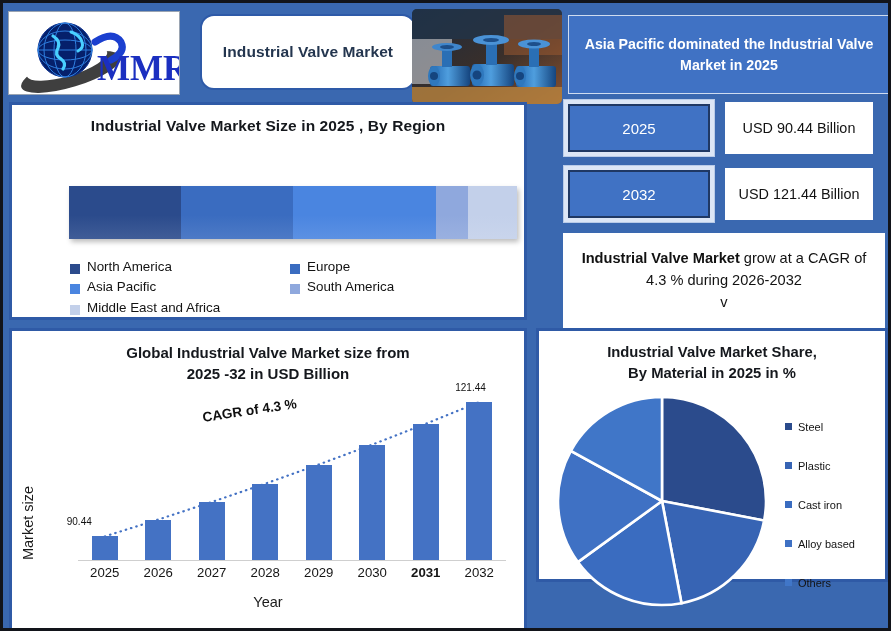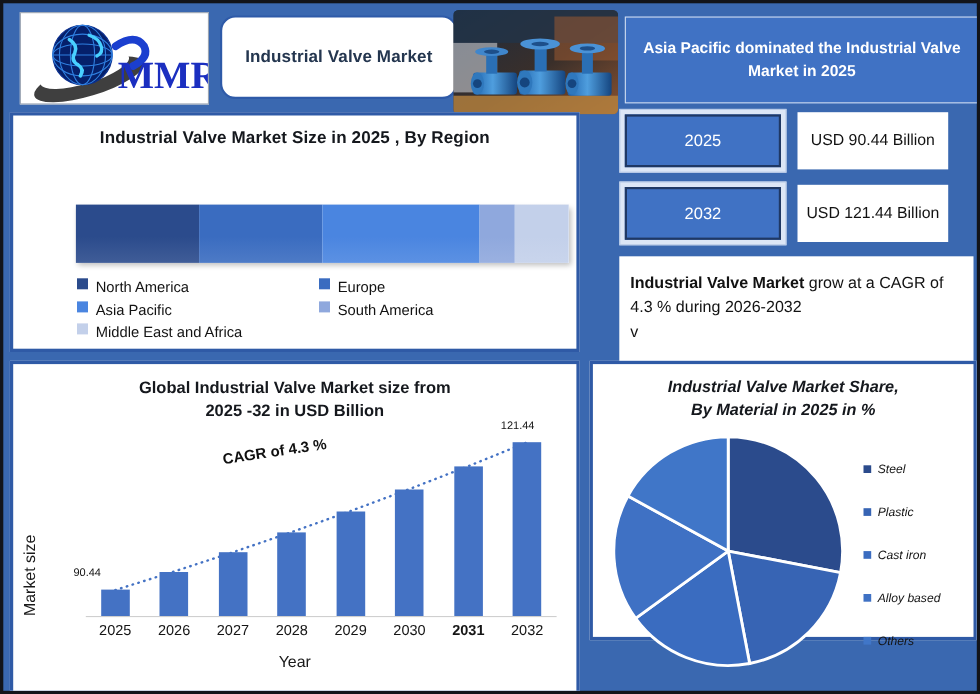--- a/index.html
+++ b/index.html
@@ -4,21 +4,21 @@
 <style>
   html,body{margin:0;padding:0;background:#fff;}
   body{font-family:"Liberation Sans", sans-serif;}
   .poster{
     position:relative;width:891px;height:631px;box-sizing:border-box;
     background:#3a68b0;border:3px solid #12141a;overflow:hidden;
   }
   
   .header{position:absolute;left:5px;top:4px;width:879px;height:92px;}
   .logo-box{
-    position:absolute;left:10px;top:4px;width:172px;height:84px;background:#fff;
+    position:absolute;left:0;top:4px;width:172px;height:84px;background:#fff;
     border:1px solid #9aa4b2;box-sizing:border-box;overflow:hidden;
   }
   .logo-svg{position:absolute;left:0;top:0;}
   .title-box{
     position:absolute;left:192px;top:7px;width:216px;height:76px;background:#fff;
     border:2px solid #2e5aa8;border-radius:14px;box-sizing:border-box;
     display:flex;align-items:center;justify-content:center;
   }
   .title-box span{font-size:15.5px;font-weight:bold;color:#24364f;letter-spacing:.1px;}
   .valve-photo{
@@ -41,21 +41,21 @@
     margin-top:12px;letter-spacing:.1px;
   }
   .stacked-wrap{position:absolute;left:57px;top:81px;width:448px;height:53px;
     box-shadow:2px 3px 5px rgba(0,0,0,.26);}
   .stacked-bar{display:flex;width:100%;height:100%;}
   .stacked-bar > i{display:block;height:100%;}
   .region-legend{
     position:absolute;left:58px;top:148px;width:440px;
     display:flex;flex-wrap:wrap;
   }
-  .lg{display:flex;align-items:flex-start;width:50%;height:20.5px;}
+  .lg{display:flex;align-items:flex-end;width:50%;height:20.5px;}
   .lg .sw{width:10px;height:10px;margin-right:7px;flex:none;}
   .lg .tx{font-size:13.4px;color:#131313;}
   
   .bar-card{
     position:absolute;left:6px;top:325px;width:518px;height:354px;background:#fff;
     border:3px solid #2f5aa6;box-sizing:border-box;
   }
   .bar-title{
     text-align:center;font-size:15px;font-weight:bold;color:#15181d;
     margin-top:12px;line-height:1.38;
@@ -84,35 +84,35 @@
   .yr-outer{
     position:absolute;width:152px;height:58px;background:#dce6f6;
     border:1px solid #b9cbe8;box-sizing:border-box;padding:4px;
   }
   .yr-inner{
     width:100%;height:100%;background:#4072c4;border:2px solid #1f3864;
     box-sizing:border-box;display:flex;align-items:center;justify-content:center;
   }
   .yr-inner span{color:#fff;font-size:15px;}
   .val-box{
-    position:absolute;left:162px;width:137px;height:52px;background:#fff;
+    position:absolute;left:162px;width:148px;height:52px;background:#fff;
     display:flex;align-items:center;justify-content:center;
   }
   .val-box span{font-size:14.4px;color:#121212;}
   .cagr-box{
     position:absolute;left:560px;top:230px;width:322px;height:96px;background:#fff;
-    display:flex;align-items:center;justify-content:center;text-align:left;padding:0 10px;
+    display:flex;align-items:center;justify-content:center;text-align:center;padding:0 10px;
     box-sizing:border-box;
   }
   .cagr-box p{margin:0;font-size:14.6px;color:#121212;line-height:1.5;}
   .cagr-box b{font-weight:bold;}
   
   .pie-card{
     position:absolute;left:533px;top:325px;width:352px;height:254px;background:#fff;
-    border:3px solid #2f5aa6;box-sizing:border-box;font-style:italic;
+    border:3px solid #2f5aa6;box-sizing:border-box;
   }
   .pie-title{
     text-align:center;font-size:14.8px;font-weight:bold;color:#15181d;
     margin-top:11px;line-height:1.4;
   }
   .pie-svg{position:absolute;left:8px;top:62px;}
   .pie-legend{position:absolute;left:246px;top:76px;width:100px;}
   .plg{display:flex;align-items:center;height:39px;}
   .plg .sw{width:7px;height:7px;margin-right:6px;flex:none;}
   .plg .tx{font-size:11px;color:#131313;white-space:nowrap;}

